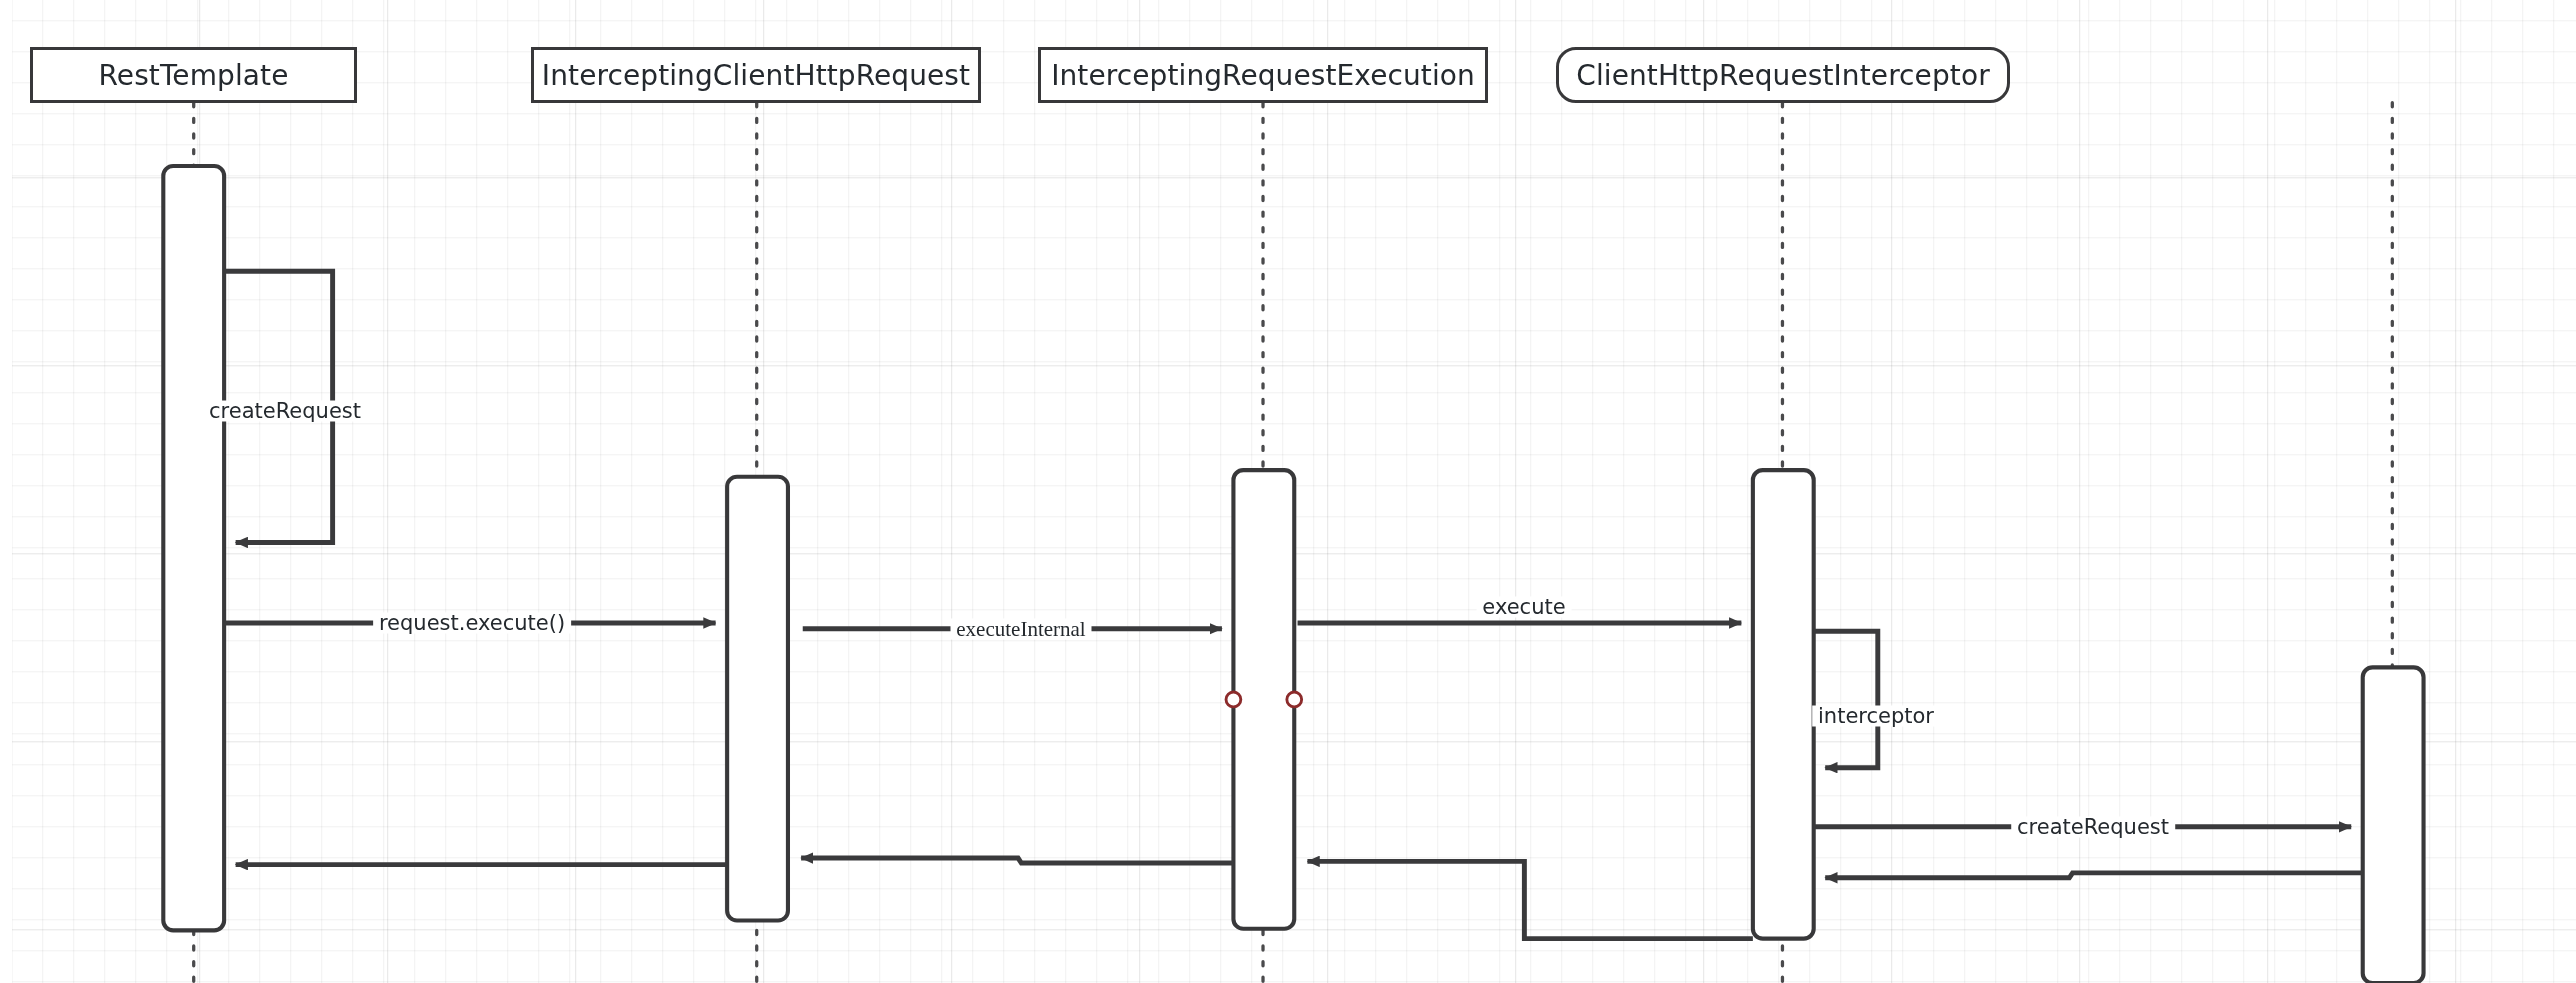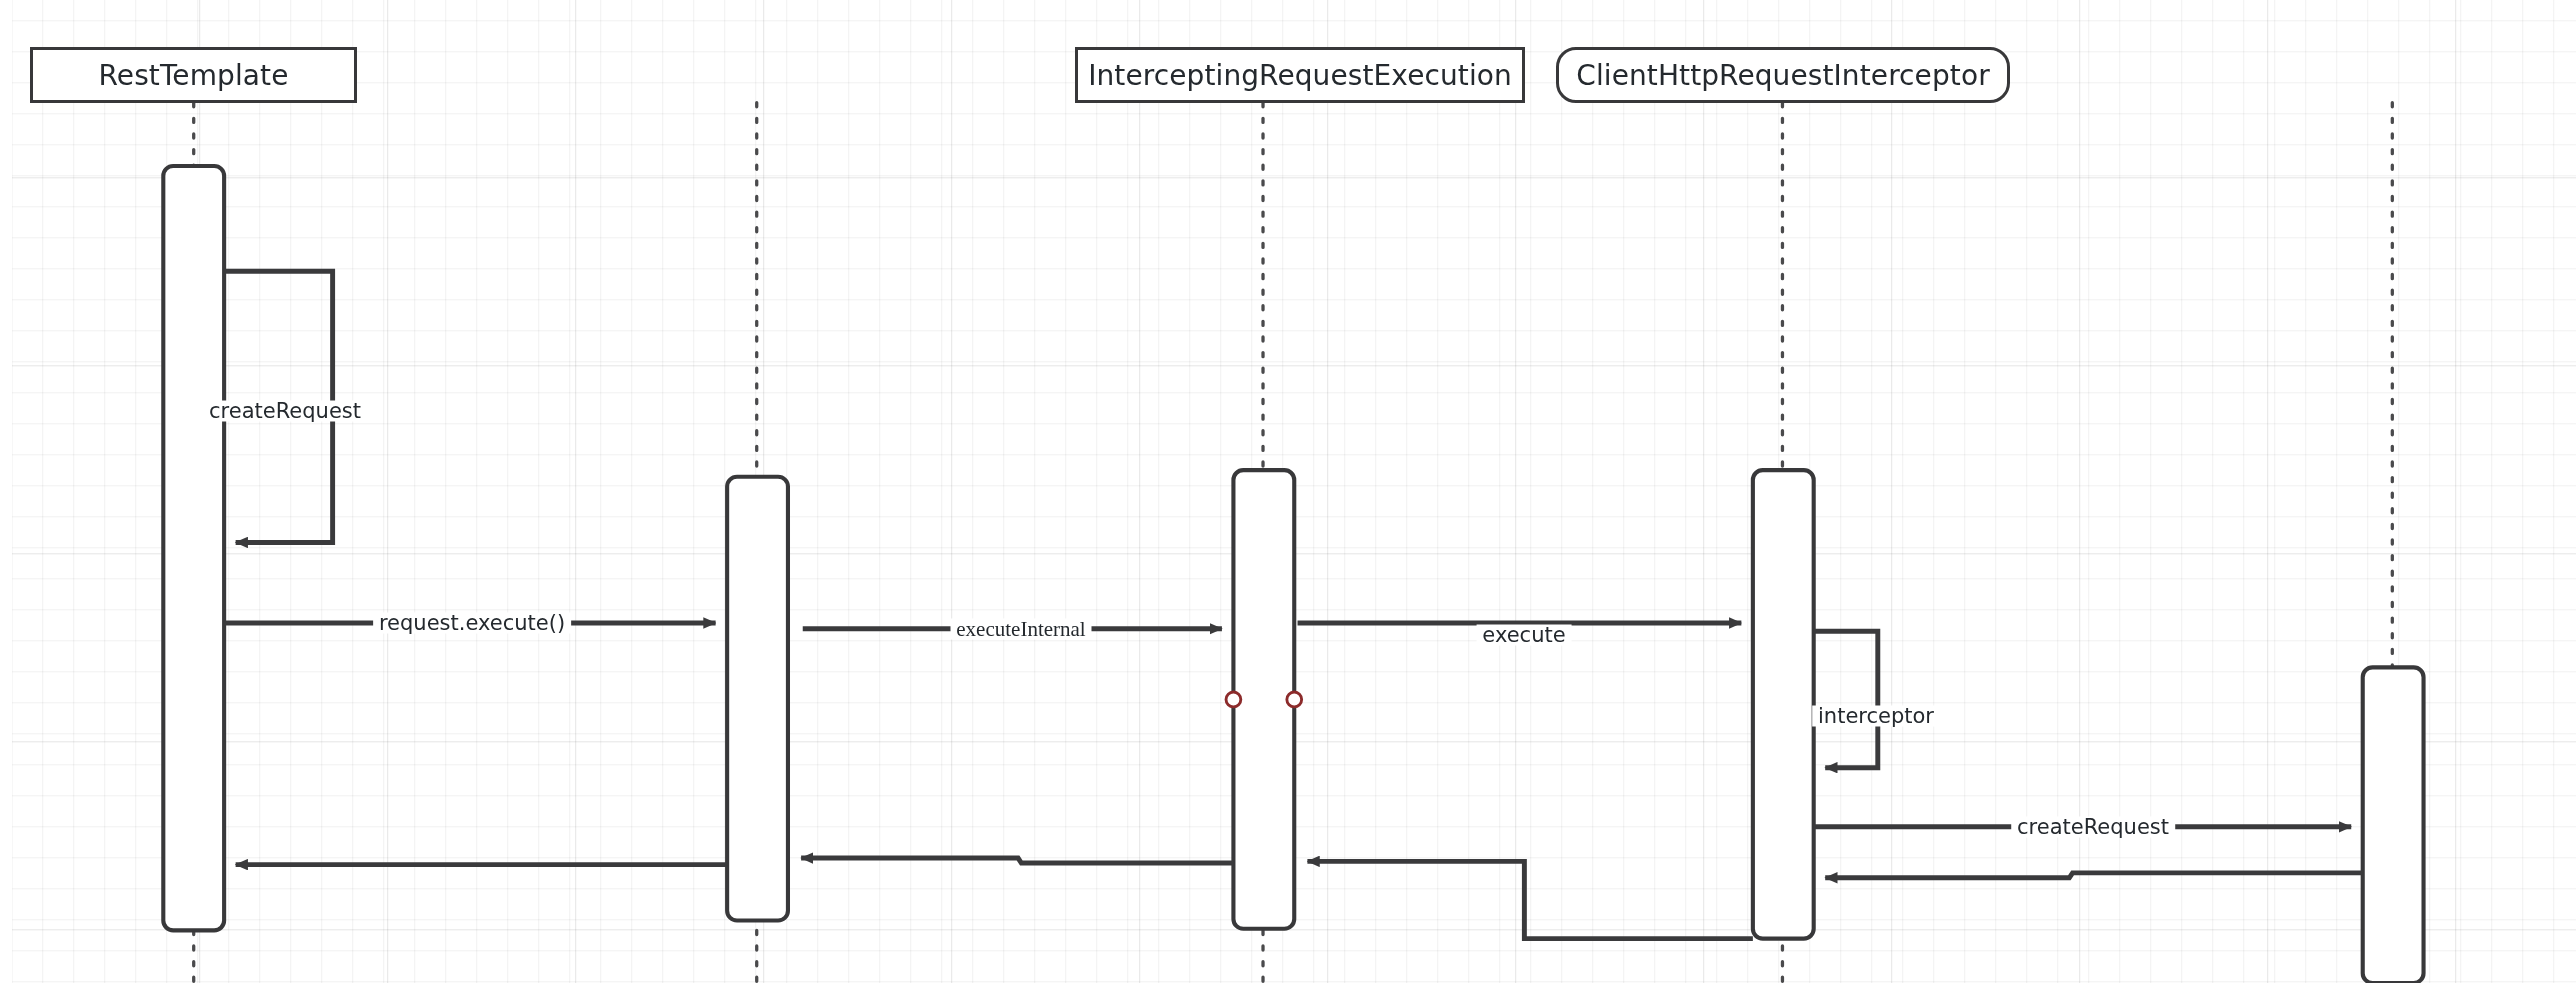--- a/index.html
+++ b/index.html
@@ -114,36 +114,39 @@
     <g fill="#ffffff" stroke="#8c2b2b" stroke-width="3.5">
       <circle cx="1486" cy="851" r="9"></circle>
       <circle cx="1560" cy="851" r="9"></circle>
     </g>
   </svg>
 
   <div class="participant-box" style="left:18px; top:47px; width:327px; height:56px;">
     <span>RestTemplate</span>
   </div>
 
+  <div class="participant-box" style="left:519px; top:47px; width:450px; height:56px;">
+    <span>InterceptingClientHttpRequest</span>
+  </div>
 
-  <div class="participant-box" style="left:1063px; top:47px; width:450px; height:56px;">
+  <div class="participant-box" style="left:1026px; top:47px; width:450px; height:56px;">
     <span>InterceptingRequestExecution</span>
   </div>
 
   <div class="participant-box" style="left:1544px; top:47px; width:454px; height:56px;border-radius:20px;">
     <span>ClientHttpRequestInterceptor</span>
   </div>
 
 
   <div class="msg-label" style="left:273px; top:411px;">createRequest</div>
 
   <div class="msg-label" style="left:460px; top:623px;text-align:center;">request.execute()</div>
 
   <div class="msg-label" style="left:1009px; top:629px;font-family:Liberation Serif, serif;">executeInternal</div>
 
-  <div class="msg-label" style="left:1512px; top:635px;">execute</div>
+  <div class="msg-label" style="left:1512px; top:607px;">execute</div>
 
   <div class="msg-label" style="left:1864px; top:716px;">interceptor</div>
 
   <div class="msg-label" style="left:2081px; top:827px;">createRequest</div>
 
 </div>
 
 
 </body></html>

